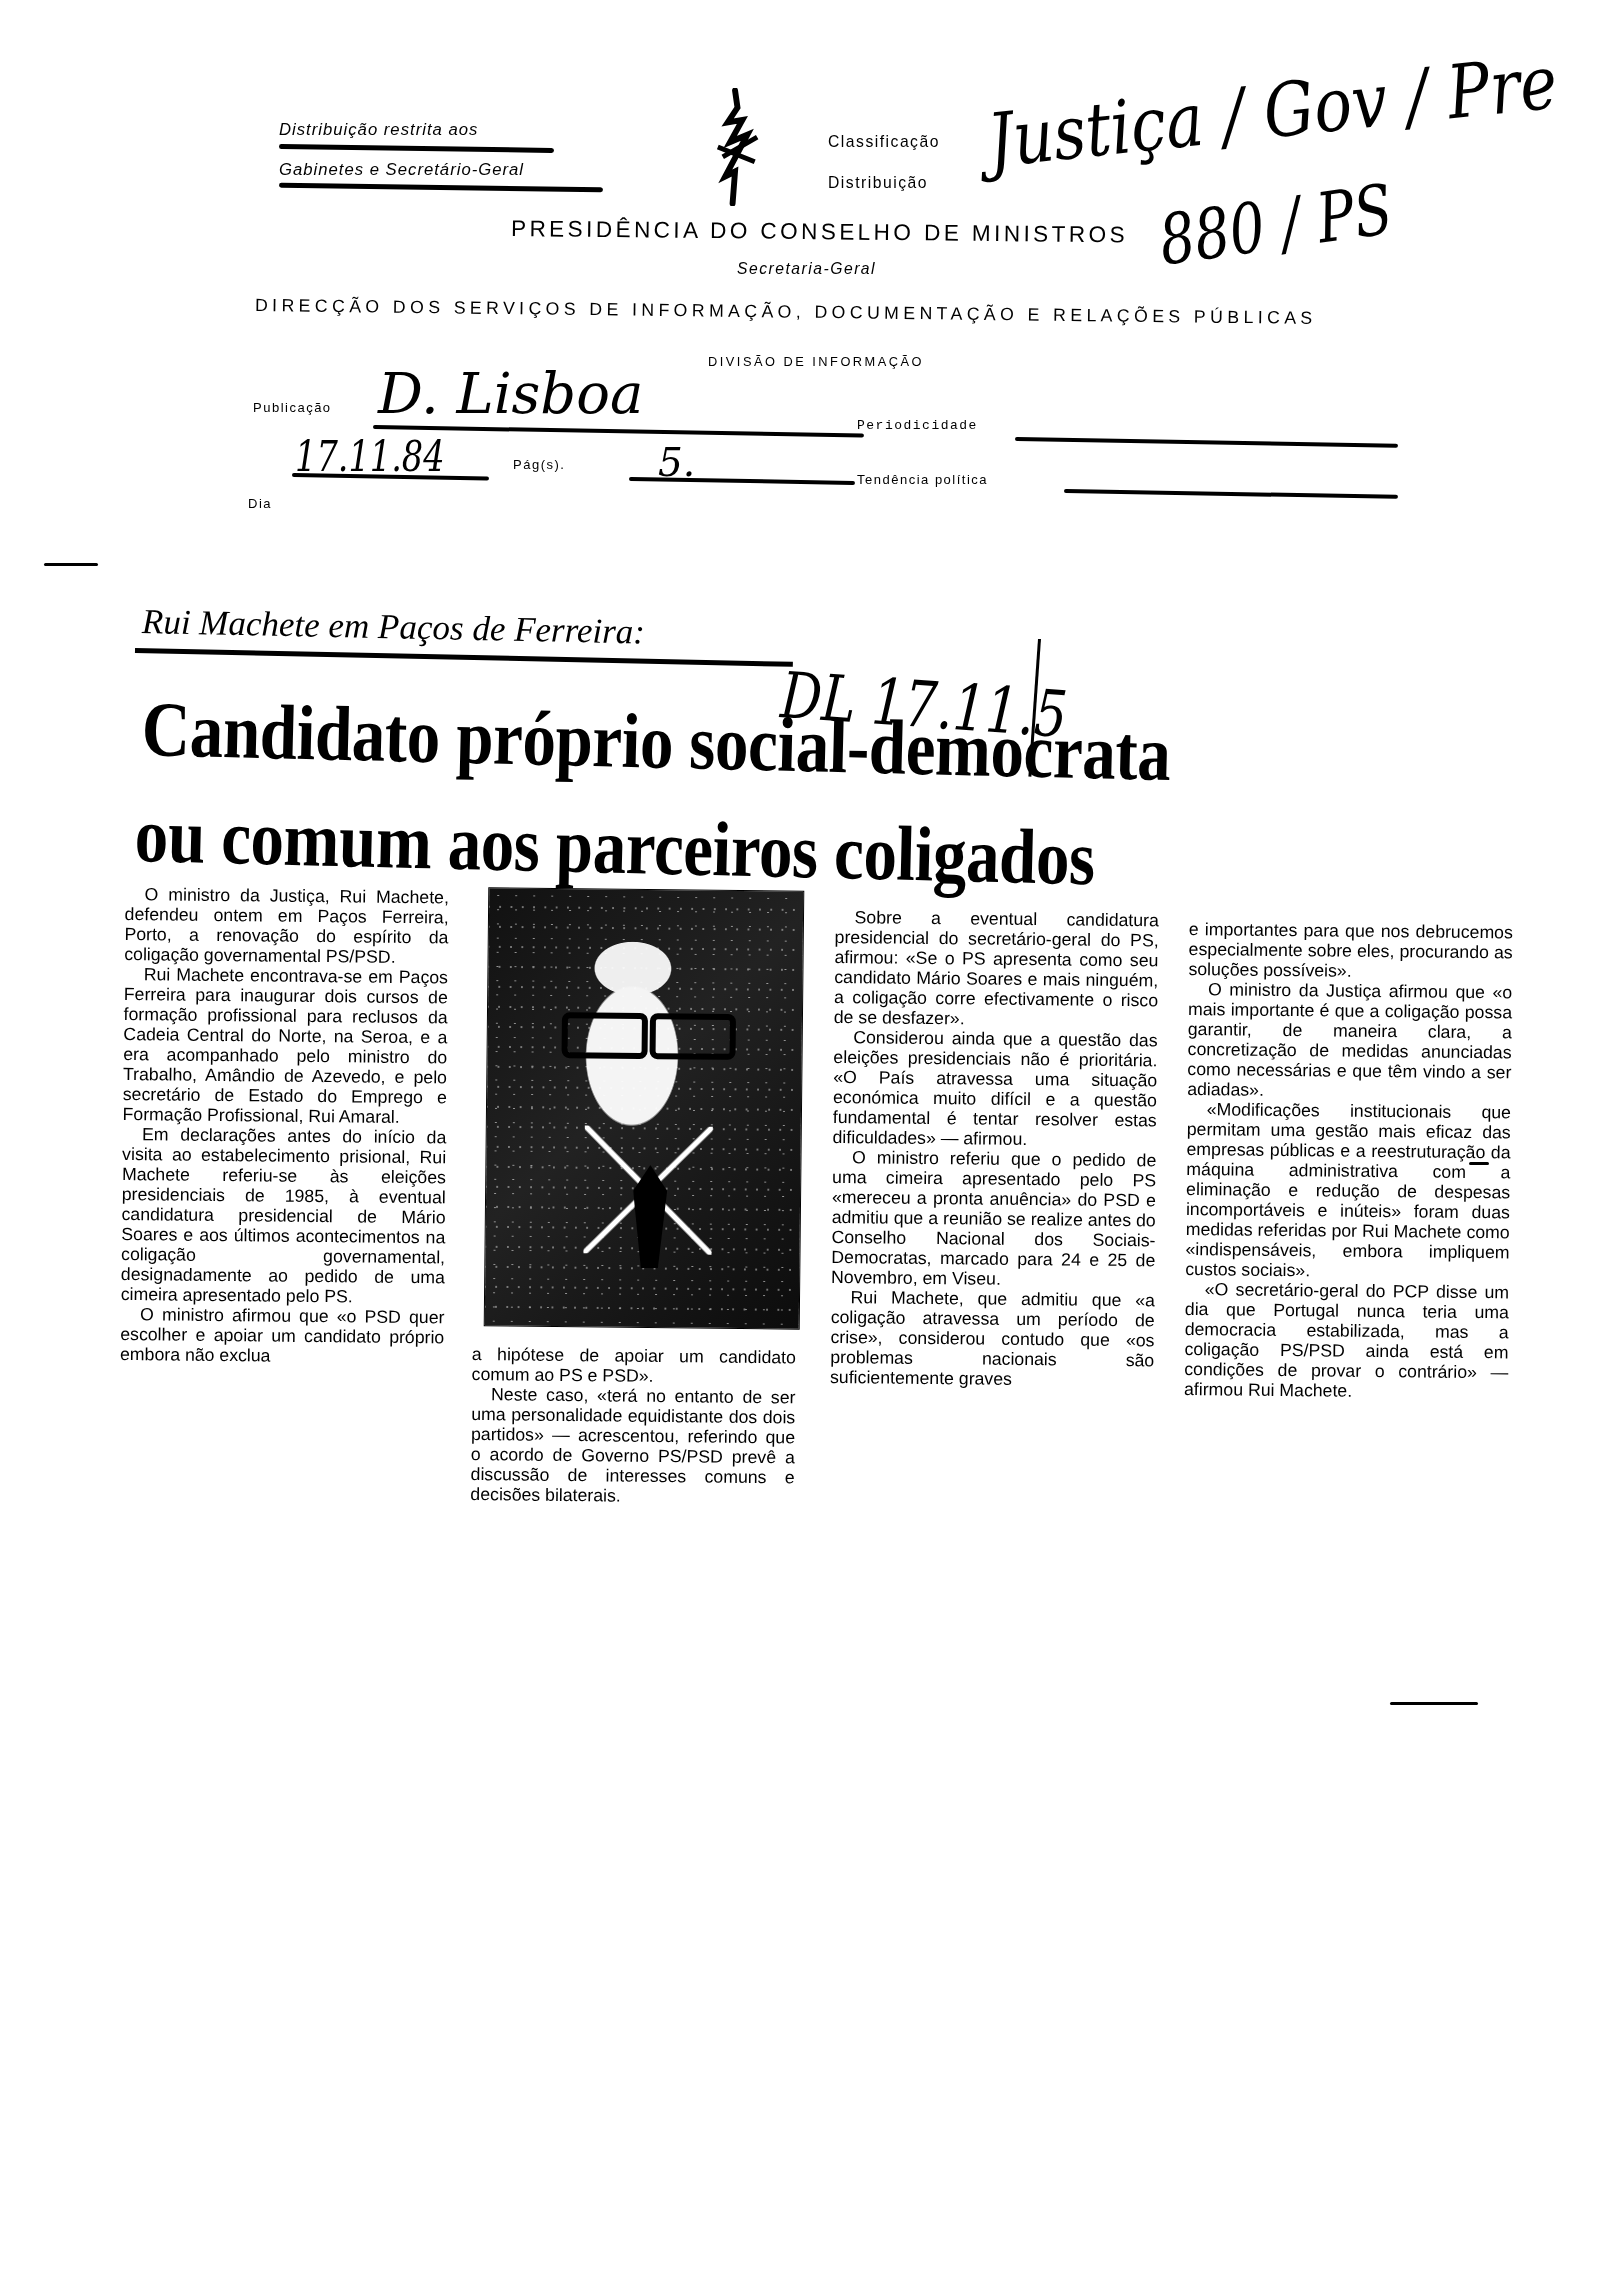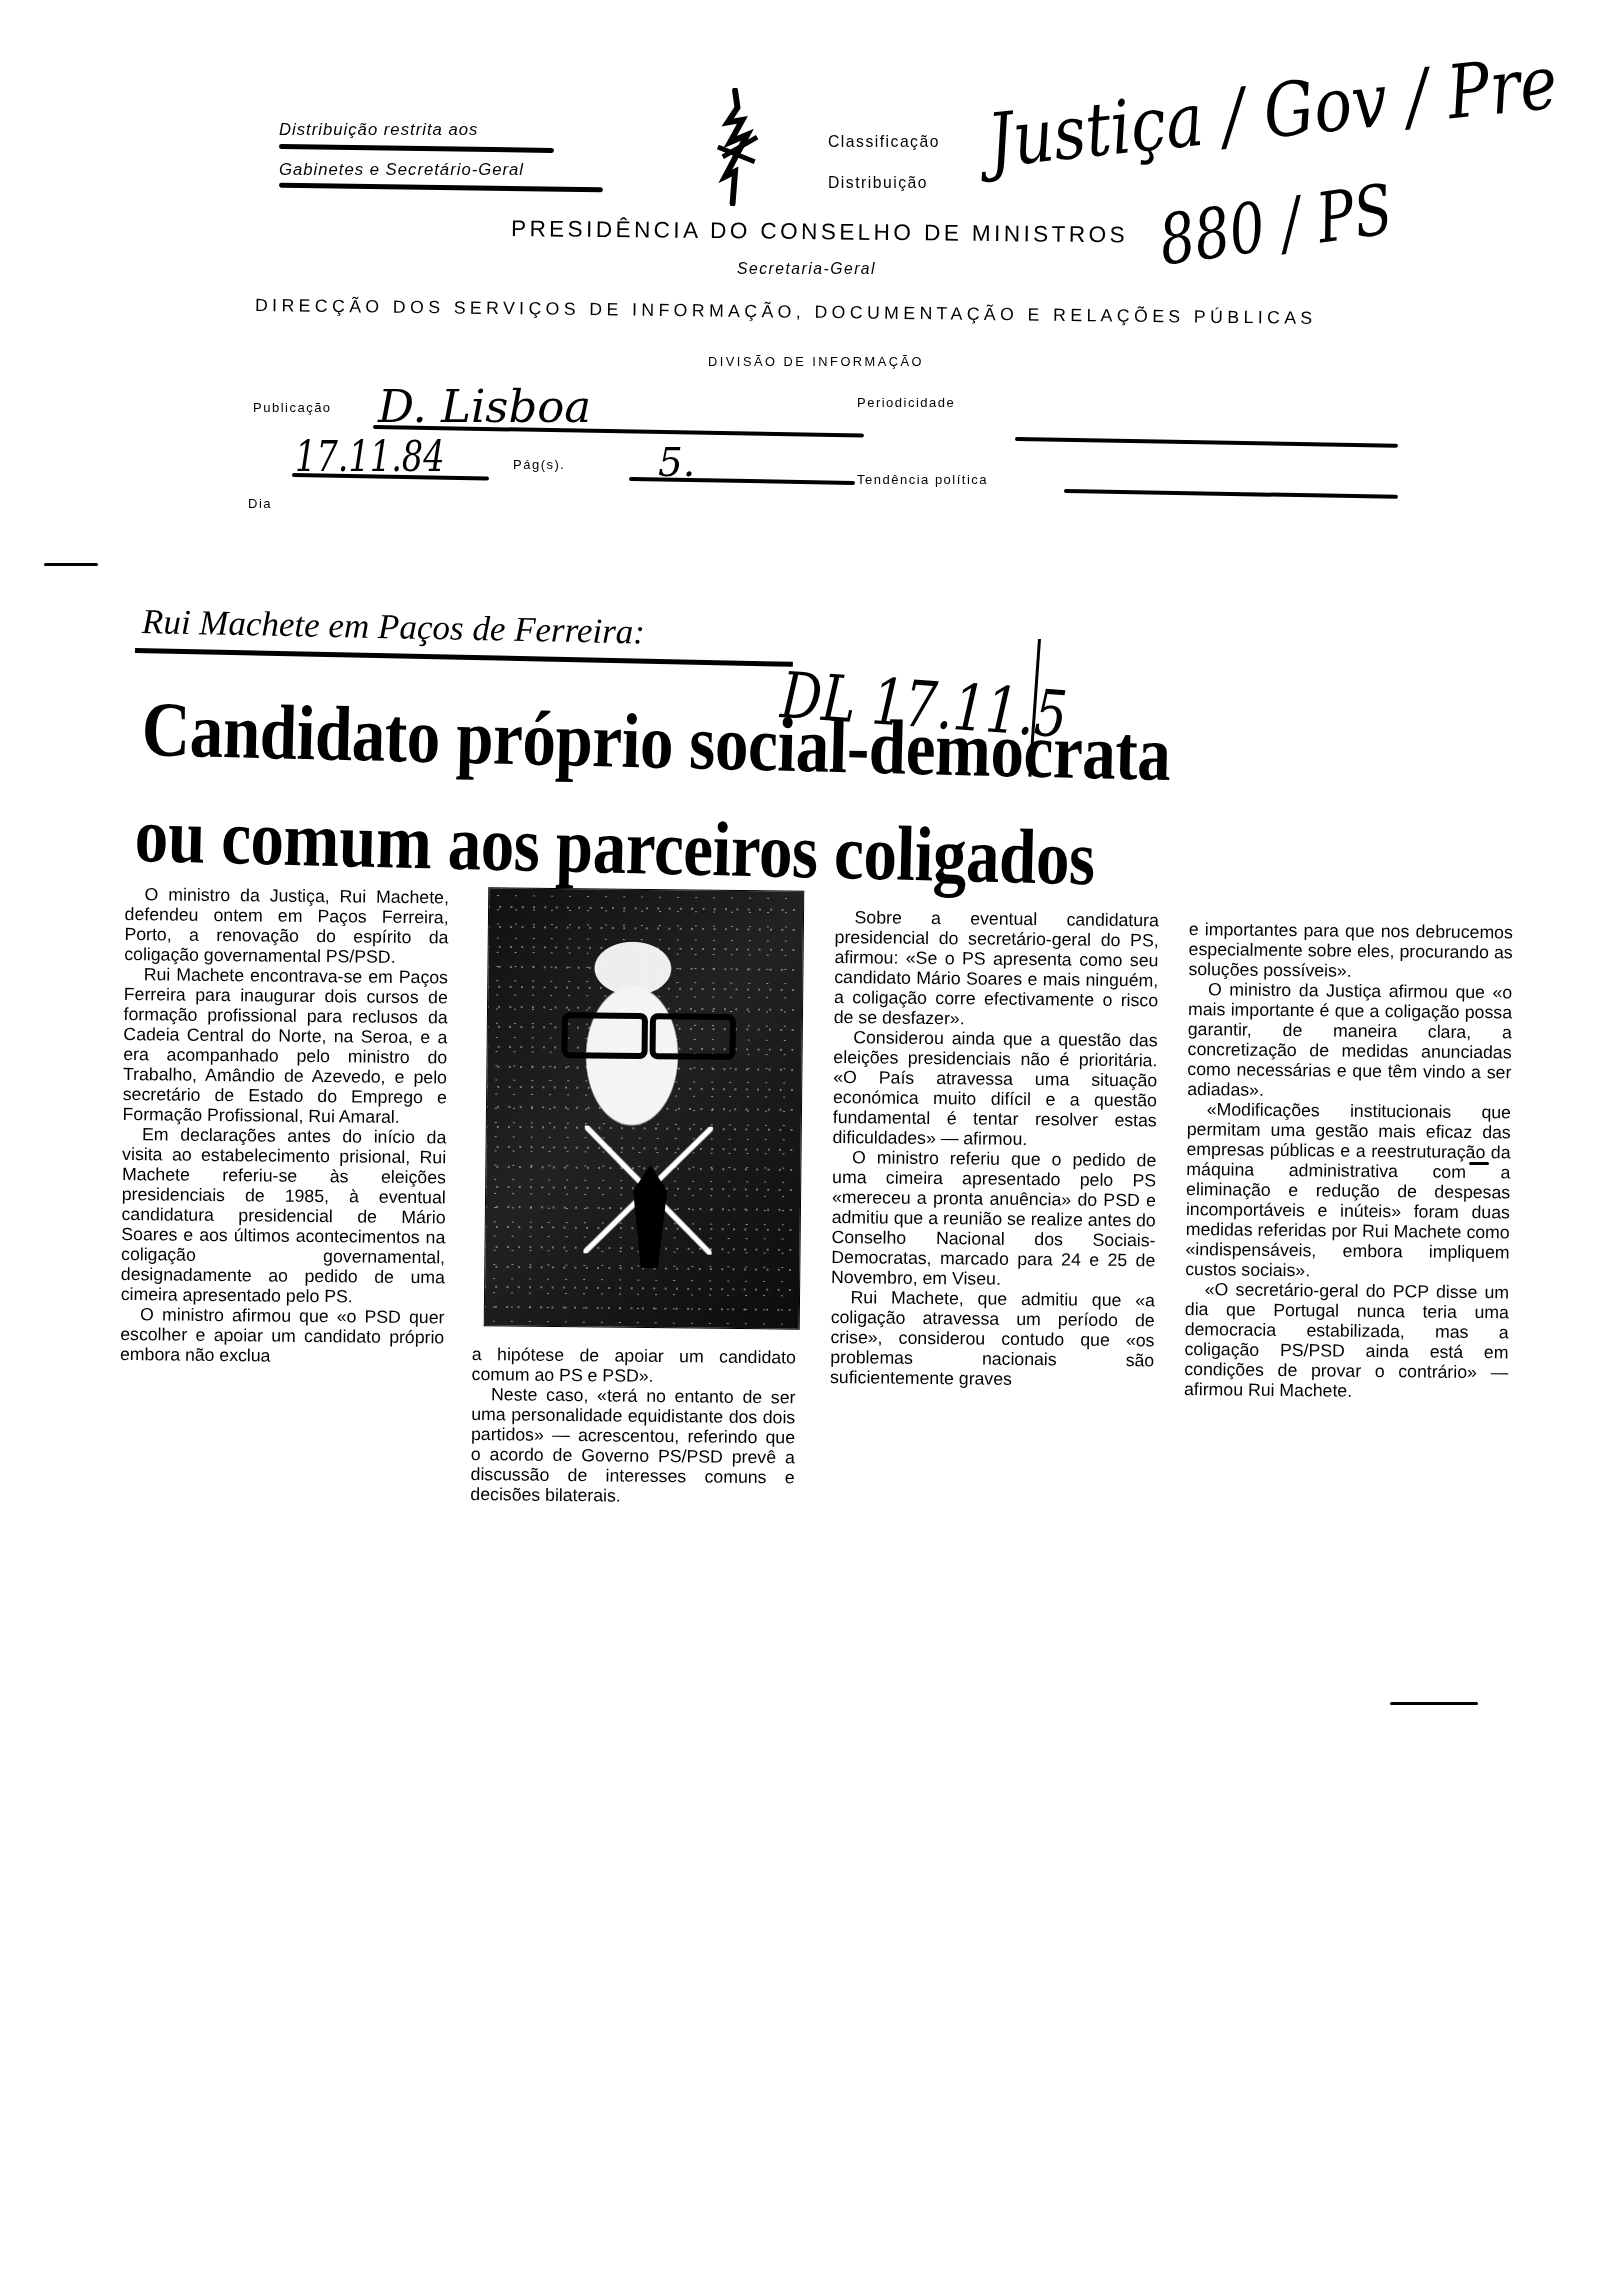--- a/index.html
+++ b/index.html
@@ -118,24 +118,24 @@
 
 <div class="abs handwrite" style="left:988px; top:98px; font-size:74px; transform:rotate(-6deg) scaleX(0.85); transform-origin:left center;">Justiça / Gov / Pre</div>
 <div class="abs handwrite" style="left:1160px; top:201px; font-size:69px; transform:rotate(-8deg) scaleX(0.8); transform-origin:left center;">880 / PS</div>
 
 <div class="abs presid" style="left:511px; top:216px;">PRESIDÊNCIA DO CONSELHO DE MINISTROS</div>
 <div class="abs small-label" style="left:737px; top:260px; font-style:italic;">Secretaria-Geral</div>
 <div class="abs direc" style="left:255px; top:295px;">DIRECÇÃO DOS SERVIÇOS DE INFORMAÇÃO, DOCUMENTAÇÃO E RELAÇÕES PÚBLICAS</div>
 <div class="abs divisao" style="left:708px; top:354px;">DIVISÃO DE INFORMAÇÃO</div>
 
 <div class="abs field-label" style="left:253px; top:400px;">Publicação</div>
-<div class="abs handwrite" style="left:378px; top:380px; font-size:45px;text-align:center;">D. Lisboa</div>
+<div class="abs handwrite" style="left:378px; top:361px; font-size:56px;text-align:center;">D. Lisboa</div>
 <div class="abs field-line" style="left:373px; top:425px; width:491px; transform:rotate(1deg);"></div>
 
-<div class="abs field-label" style="left:857px; top:395px;">Periodicidade</div>
+<div class="abs field-label" style="left:857px; top:418px;font-family:Liberation Mono, monospace;">Periodicidade</div>
 <div class="abs field-line" style="left:1015px; top:437px; width:383px; transform:rotate(1deg);"></div>
 
 <div class="abs field-label" style="left:248px; top:452px;margin-top:44px;">Dia</div>
 <div class="abs handwrite" style="left:295px; top:432px; font-size:42px; transform:scaleX(0.8); transform-origin:left center;">17.11.84</div>
 <div class="abs field-line" style="left:292px; top:473px; width:197px; transform:rotate(1deg);"></div>
 
 <div class="abs field-label" style="left:513px; top:457px;">Pág(s).</div>
 <div class="abs handwrite" style="left:658px; top:440px; font-size:39px;">5.</div>
 <div class="abs field-line" style="left:629px; top:477px; width:226px; transform:rotate(1deg);"></div>
 

